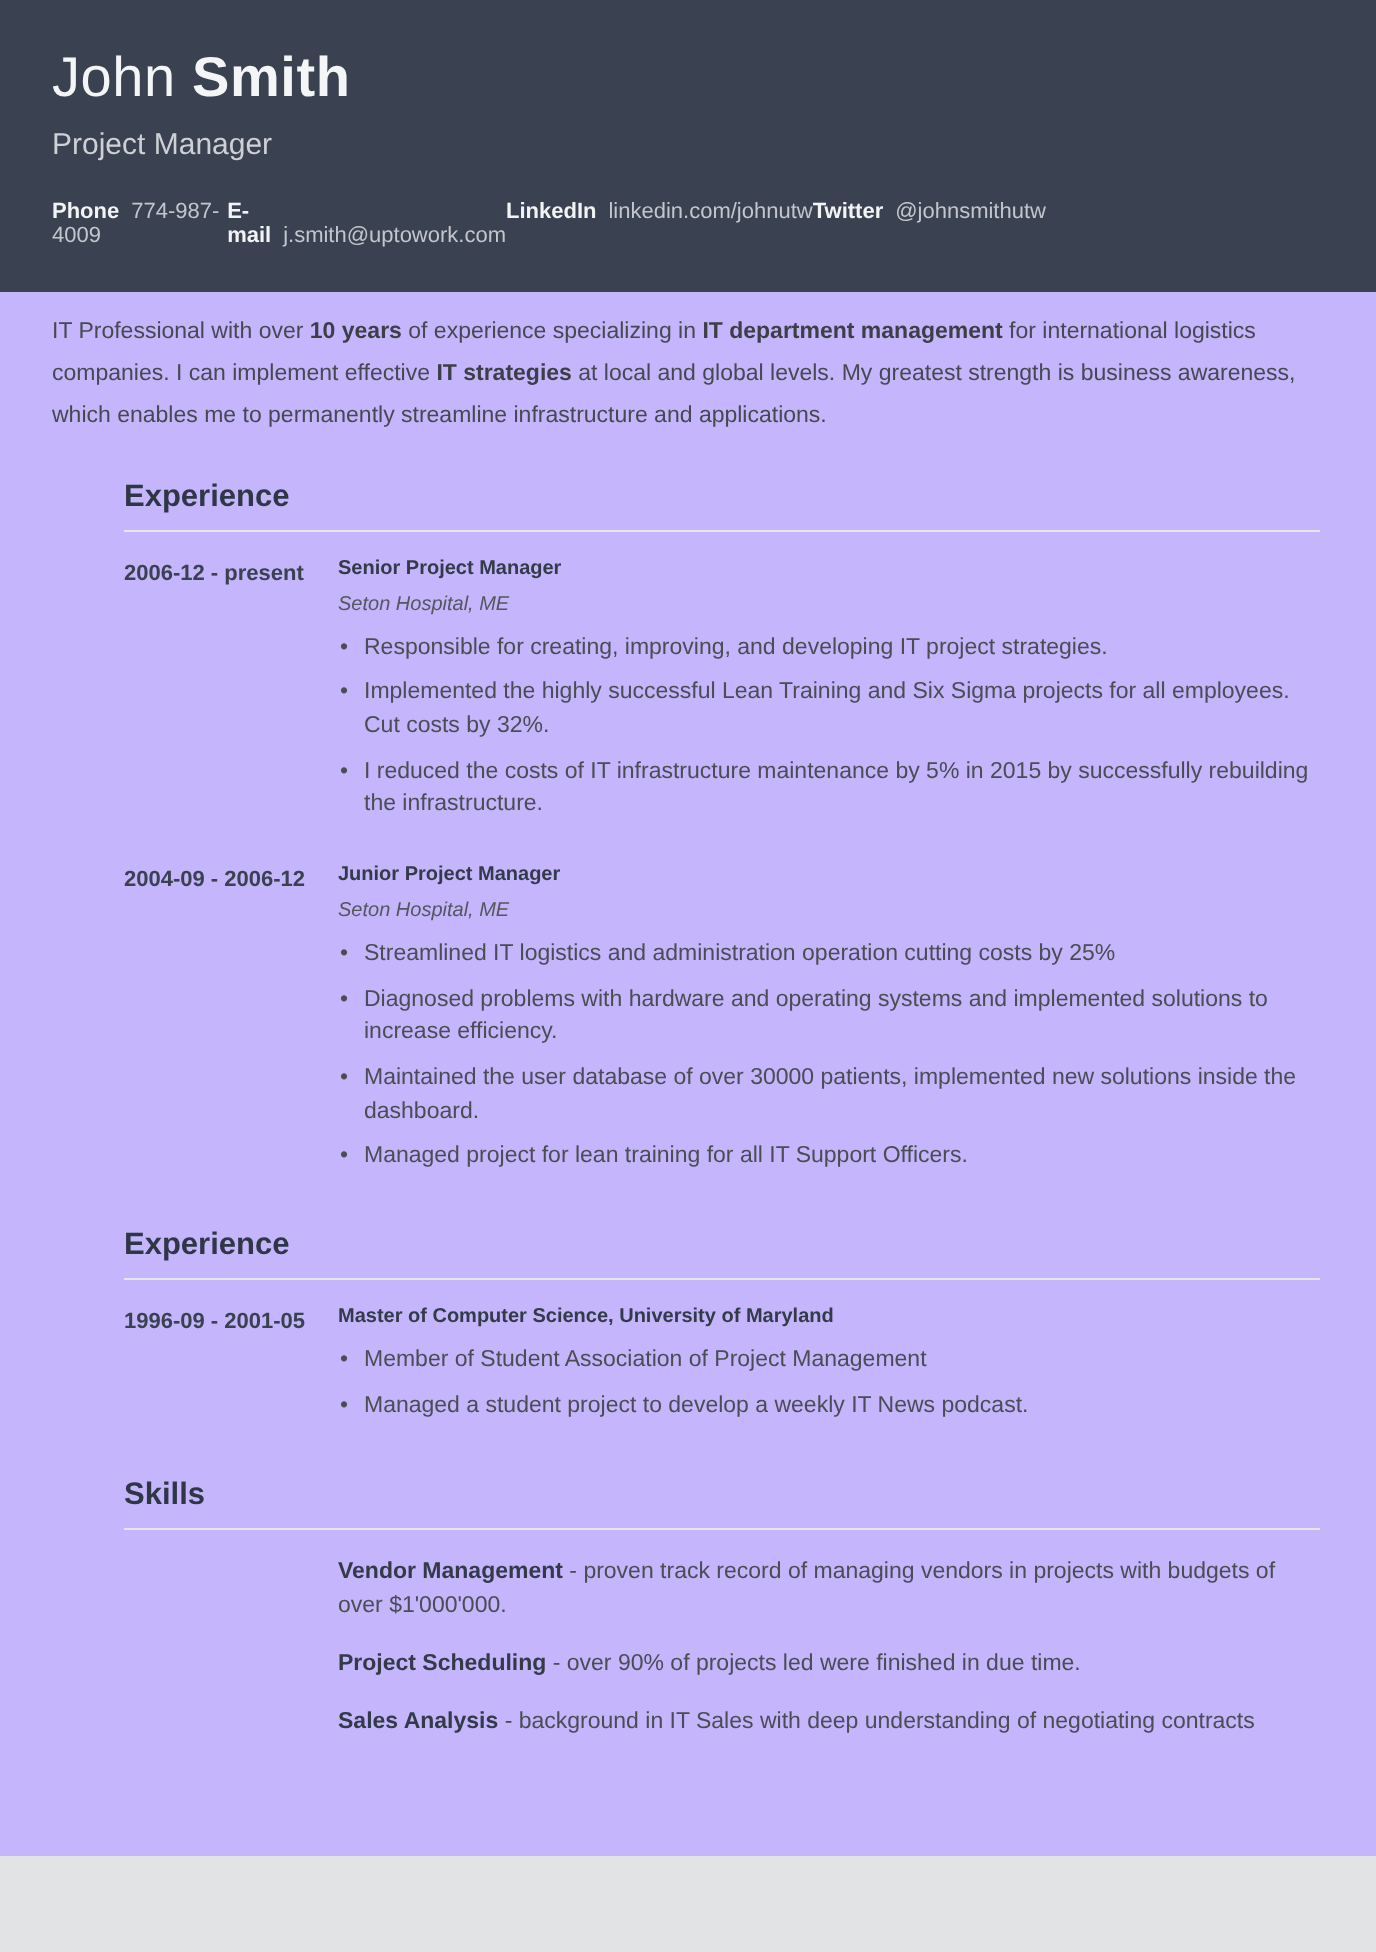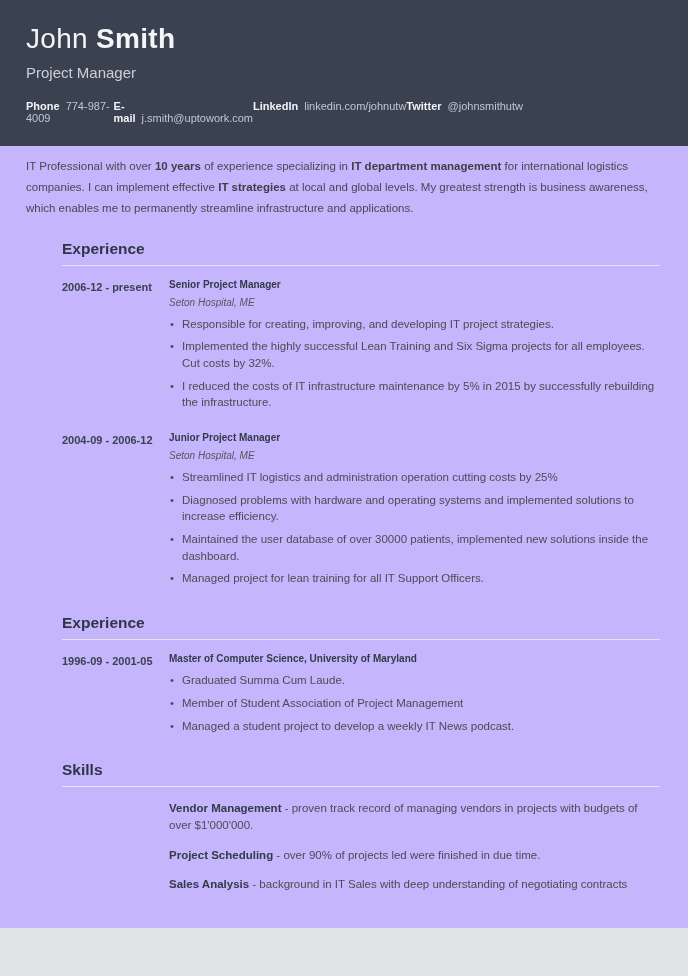--- a/index.html
+++ b/index.html
@@ -172,21 +172,20 @@
 
     <section class="section">
       <h2 class="section-heading">Experience</h2>
       <hr class="rule">
       <div id="education-entries">
           <div class="entry">
             <div class="entry-date">1996-09 - 2001-05</div>
             <div class="entry-content">
               <div class="entry-title">Master of Computer Science, University of Maryland</div>
               <ul class="bullets">
-                <li>Graduated Summa Cum Laude.</li>
                 <li>Member of Student Association of Project Management</li>
                 <li>Managed a student project to develop a weekly IT News podcast.</li>
               </ul>
             </div>
           </div>
         </div>
     </section>
 
     <section class="section">
       <h2 class="section-heading">Skills</h2>

